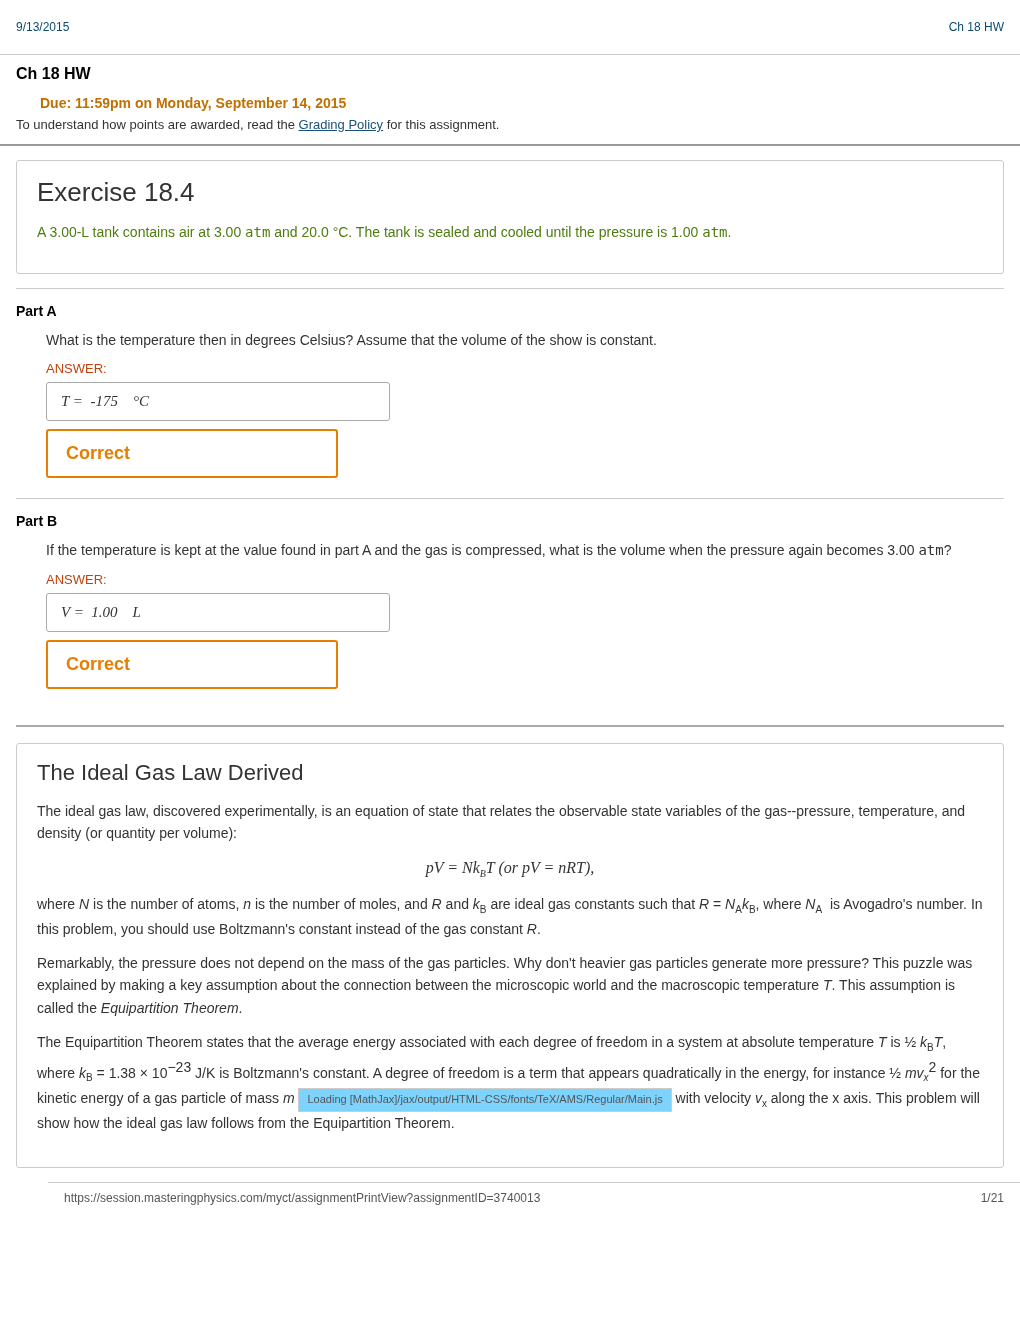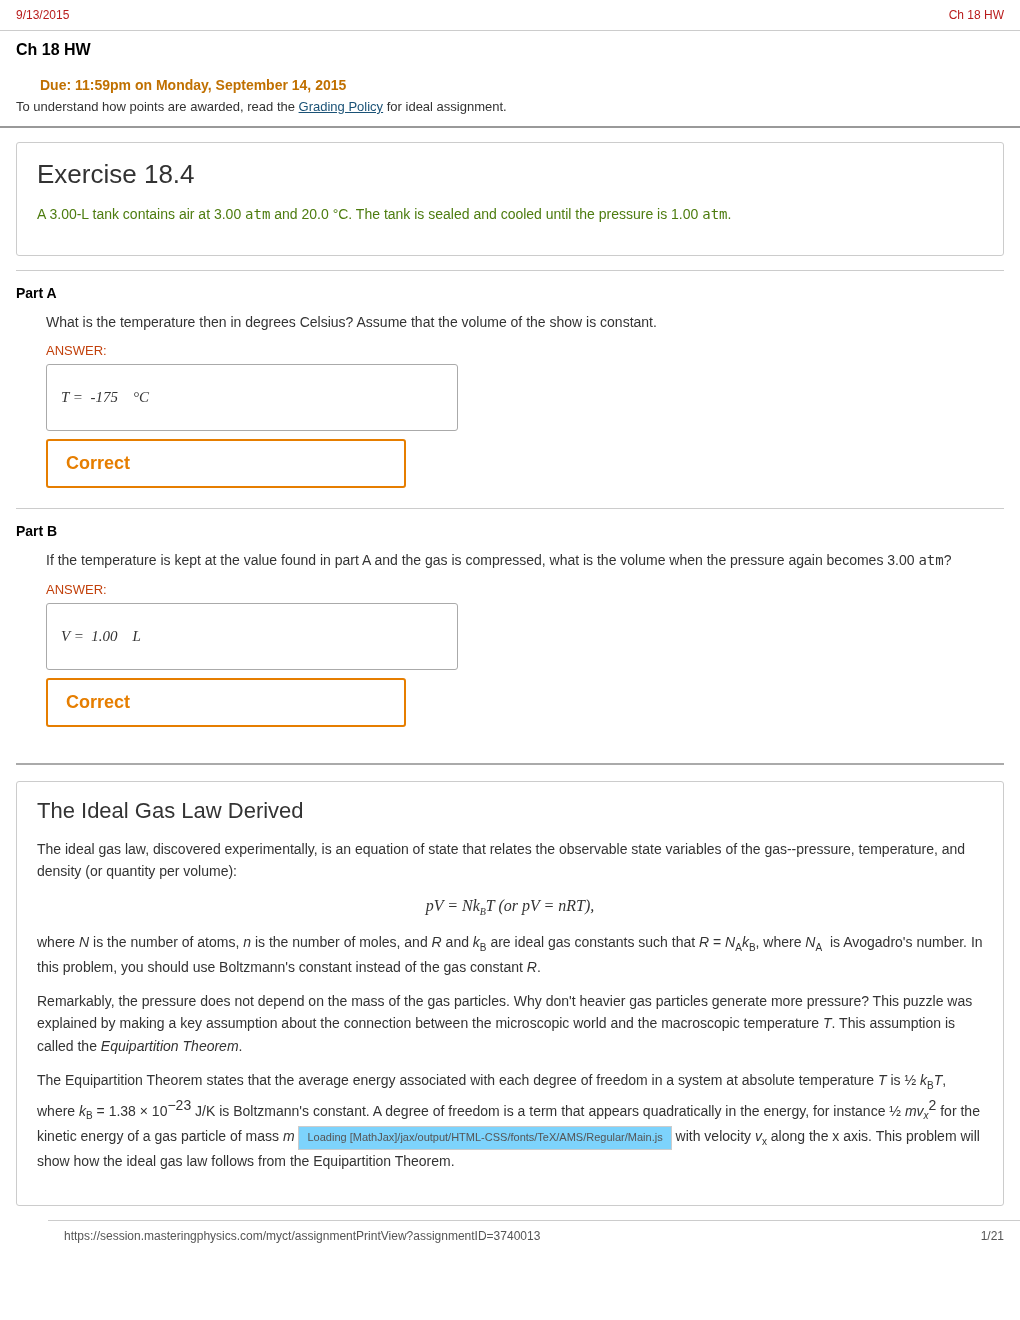--- a/index.html
+++ b/index.html
@@ -6,39 +6,39 @@
     body {
       font-family: Arial, Helvetica, sans-serif;
       font-size: 14px;
       color: #333;
       background: #fff;
       width: 1020px;
     }
     .top-bar {
       display: flex;
       justify-content: space-between;
-      padding: 8px 16px;
+      padding: 20px 16px;
       font-size: 12px;
-      color: #b91c1c;
+      color: #0c4a6e;
       border-bottom: 1px solid #ccc;
     }
     .header-section {
       padding: 10px 16px 12px 16px;
       border-bottom: 2px solid #999;
     }
     .header-section h1 {
       font-size: 16px;
       font-weight: bold;
       color: #000;
     }
     .header-section .due-date {
       font-size: 14px;
       font-weight: bold;
       color: #c07000;
-      margin-top: 18px;
+      margin-top: 12px;
       padding-left: 24px;
     }
     .header-section .grading-line {
       margin-top: 6px;
       font-size: 13px;
       color: #333;
     }
     .grading-link {
       color: #1a5276;
       text-decoration: underline;
@@ -85,40 +85,40 @@
     .answer-label {
       font-size: 13px;
       color: #c2410c;
       margin-left: 30px;
       margin-bottom: 6px;
     }
     .answer-input-box {
       margin-left: 30px;
       border: 1px solid #aaa;
       border-radius: 3px;
-      padding: 24px 14px;
-      width: 412px;
+      padding: 10px 14px;
+      width: 344px;
       font-size: 15px;
       color: #333;
       font-style: italic;
       background: #fff;
       margin-bottom: 8px;
       display: flex;
       align-items: center;
     }
     .answer-input-box .eq-text {
       font-style: italic;
       font-family: 'Times New Roman', Times, serif;
     }
     .correct-box {
       margin-left: 30px;
       border: 2px solid #e67e00;
       border-radius: 3px;
       padding: 12px 18px;
-      width: 360px;
+      width: 292px;
       font-size: 18px;
       font-weight: bold;
       color: #e67e00;
       background: #fff;
     }
     .section-divider {
       border: none;
       border-top: 2px solid #aaa;
       margin: 16px 16px;
     }
@@ -175,21 +175,21 @@
 
 <div class="top-bar">
   <span>9/13/2015</span>
   <span>Ch 18 HW</span>
 </div>
 
 <div class="header-section">
   <h1>Ch 18 HW</h1>
   <div class="due-date">Due: 11:59pm on Monday, September 14, 2015</div>
   <div class="grading-line">
-    <span>To understand how points are awarded, read the </span><a class="grading-link" href="#">Grading Policy</a><span> for ideal assignment.</span>
+    <span>To understand how points are awarded, read the </span><a class="grading-link" href="#">Grading Policy</a><span> for this assignment.</span>
   </div>
 </div>
 
 <div class="exercise-box">
   <div class="exercise-title">Exercise 18.4</div>
   <div class="exercise-problem">
     A 3.00-L tank contains air at 3.00 <span class="mono">atm</span> and 20.0 °C. The tank is sealed and cooled until the pressure is 1.00 <span class="mono">atm</span>.
   </div>
 </div>
 

